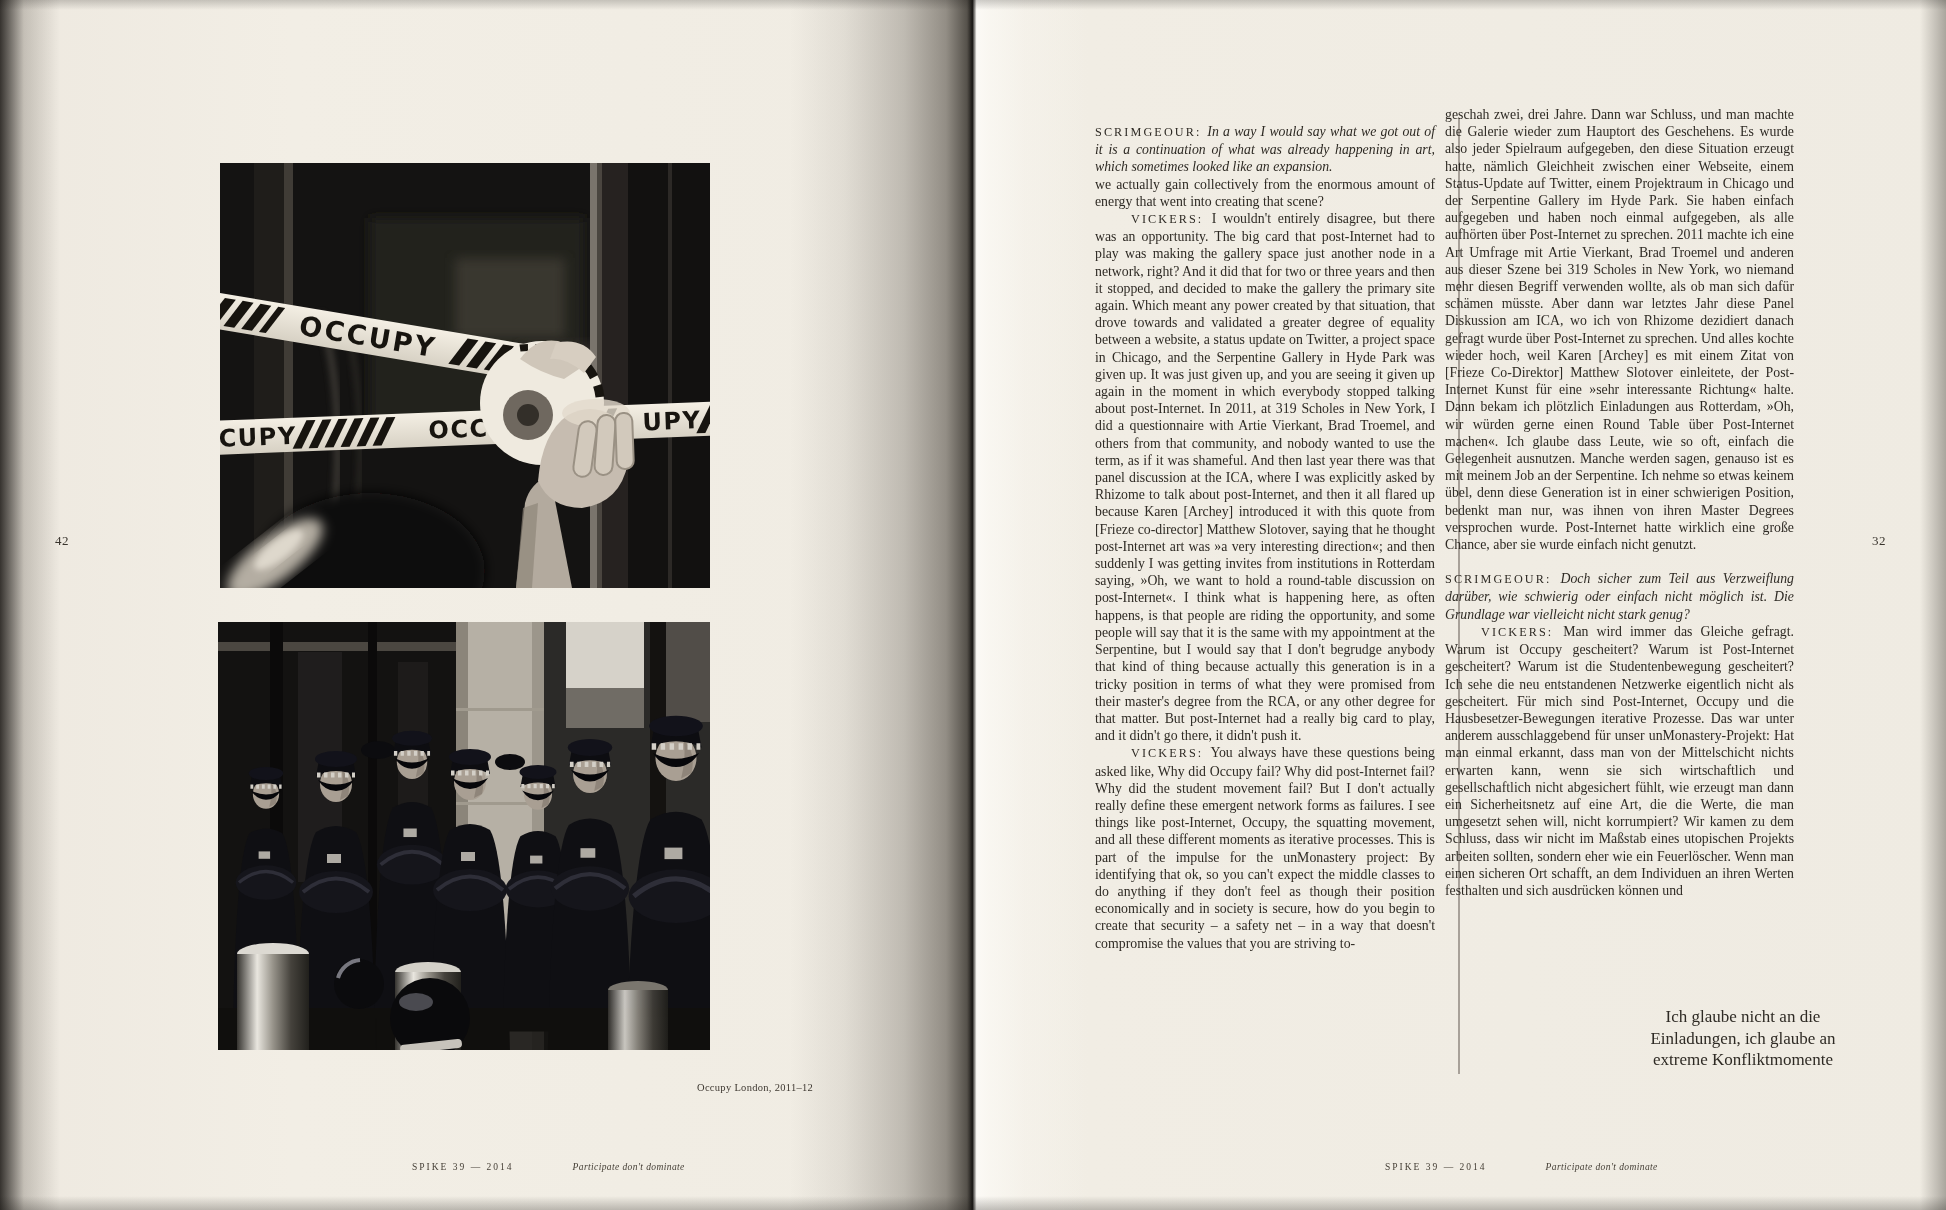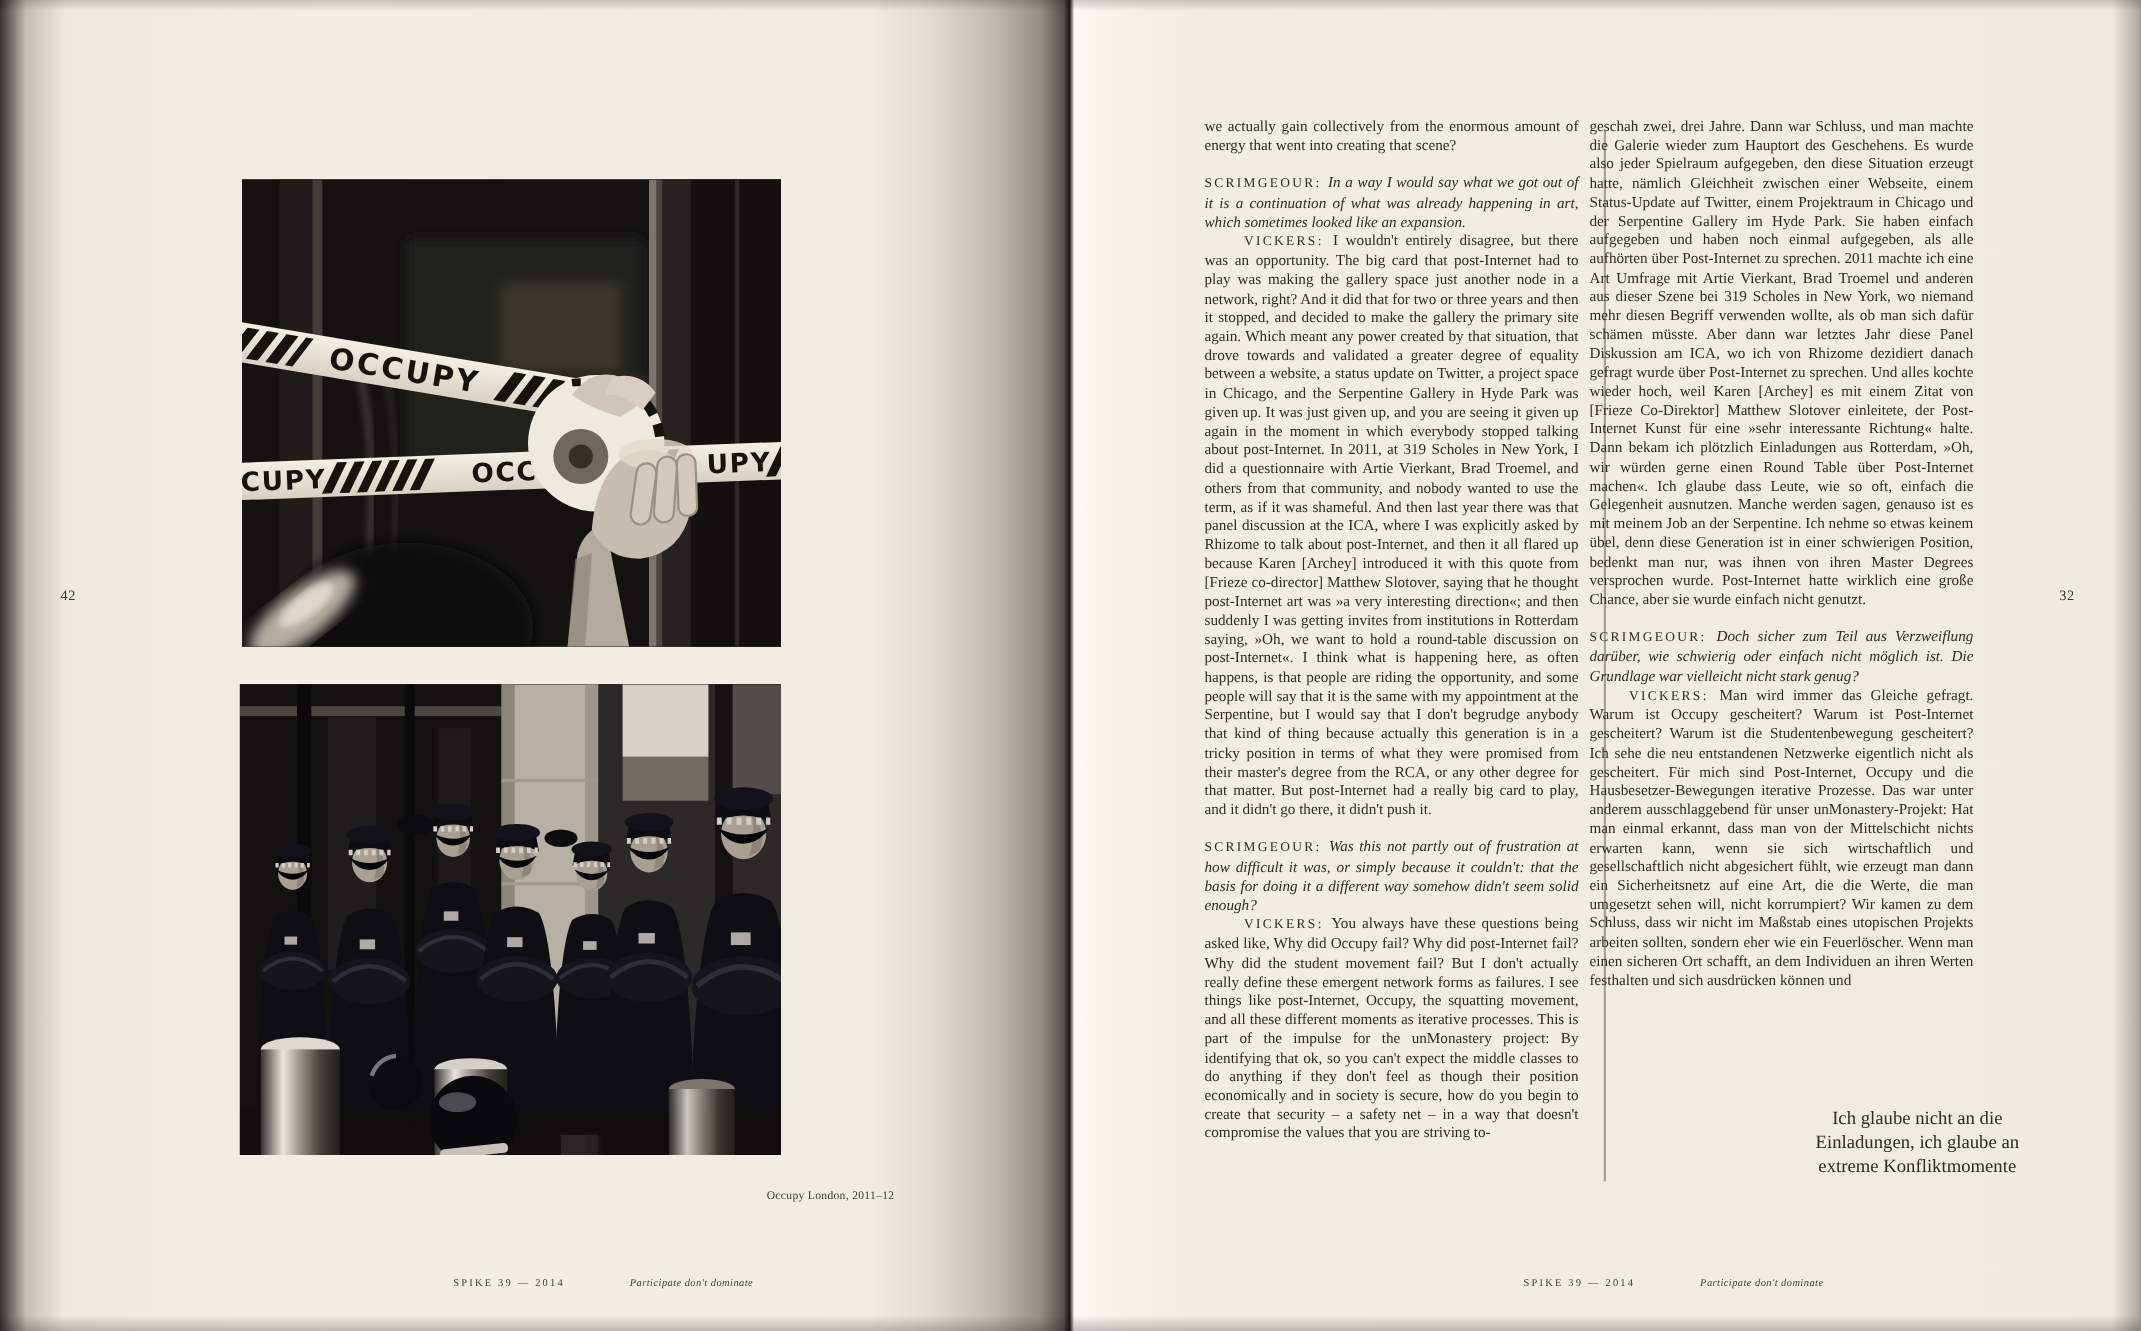--- a/index.html
+++ b/index.html
@@ -257,24 +257,23 @@
     </svg>
   </div>
 
   <div class="pageno" id="pageno-left">42</div>
   <div id="caption">Occupy London, 2011–12</div>
   <div class="footer" id="footer-left">
     <span class="mag">SPIKE 39 — 2014</span><span class="tag">Participate don't dominate</span>
   </div>
 
   <div class="col" id="col-english">
+      <p class="para gap"><span class="spk">SCRIMGEOUR: </span><span class="qit">In a way I would say what we got out of it is a continuation of what was already happening in art, which sometimes looked like an expansion.</span></p>
       <p class="para"><span>we actually gain collectively from the enormous amount of energy that went into creating that scene?</span></p>
-      <p class="para gap"><span class="spk">SCRIMGEOUR: </span><span class="qit">In a way I would say what we got out of it is a continuation of what was already happening in art, which sometimes looked like an expansion.</span></p>
       <p class="para ind"><span class="spk">VICKERS: </span><span>I wouldn't entirely disagree, but there was an opportunity. The big card that post-Internet had to play was making the gallery space just another node in a network, right? And it did that for two or three years and then it stopped, and decided to make the gallery the primary site again. Which meant any power created by that situation, that drove towards and validated a greater degree of equality between a website, a status update on Twitter, a project space in Chicago, and the Serpentine Gallery in Hyde Park was given up. It was just given up, and you are seeing it given up again in the moment in which everybody stopped talking about post-Internet. In 2011, at 319 Scholes in New York, I did a questionnaire with Artie Vierkant, Brad Troemel, and others from that community, and nobody wanted to use the term, as if it was shameful. And then last year there was that panel discussion at the ICA, where I was explicitly asked by Rhizome to talk about post-Internet, and then it all flared up because Karen [Archey] introduced it with this quote from [Frieze co-director] Matthew Slotover, saying that he thought post-Internet art was »a very interesting direction«; and then suddenly I was getting invites from institutions in Rotterdam saying, »Oh, we want to hold a round-table discussion on post-Internet«. I think what is happening here, as often happens, is that people are riding the opportunity, and some people will say that it is the same with my appointment at the Serpentine, but I would say that I don't begrudge anybody that kind of thing because actually this generation is in a tricky position in terms of what they were promised from their master's degree from the RCA, or any other degree for that matter. But post-Internet had a really big card to play, and it didn't go there, it didn't push it.</span></p>
-      <p class="para gap"><span class="spk">SCRIMGEOUR: </span><span class="qit">Was this not partly out of frustration at how difficult it was, or simply because it couldn't: that the basis for doing it a different way somehow didn't seem solid enough?</span></p>
       <p class="para ind"><span class="spk">VICKERS: </span><span>You always have these questions being asked like, Why did Occupy fail? Why did post-Internet fail? Why did the student movement fail? But I don't actually really define these emergent network forms as failures. I see things like post-Internet, Occupy, the squatting movement, and all these different moments as iterative processes. This is part of the impulse for the unMonastery project: By identifying that ok, so you can't expect the middle classes to do anything if they don't feel as though their position economically and in society is secure, how do you begin to create that security – a safety net – in a way that doesn't compromise the values that you are striving to-</span></p>
     </div>
   <div id="column-divider"></div>
   <div class="col" id="col-german">
       <p class="para"><span>geschah zwei, drei Jahre. Dann war Schluss, und man machte die Galerie wieder zum Hauptort des Geschehens. Es wurde also jeder Spielraum aufgegeben, den diese Situation erzeugt hatte, nämlich Gleichheit zwischen einer Webseite, einem Status-Update auf Twitter, einem Projektraum in Chicago und der Serpentine Gallery im Hyde Park. Sie haben einfach aufgegeben und haben noch einmal aufgegeben, als alle aufhörten über Post-Internet zu sprechen. 2011 machte ich eine Art Umfrage mit Artie Vierkant, Brad Troemel und anderen aus dieser Szene bei 319 Scholes in New York, wo niemand mehr diesen Begriff verwenden wollte, als ob man sich dafür schämen müsste. Aber dann war letztes Jahr diese Panel Diskussion am ICA, wo ich von Rhizome dezidiert danach gefragt wurde über Post-Internet zu sprechen. Und alles kochte wieder hoch, weil Karen [Archey] es mit einem Zitat von [Frieze Co-Direktor] Matthew Slotover einleitete, der Post-Internet Kunst für eine »sehr interessante Richtung« halte. Dann bekam ich plötzlich Einladungen aus Rotterdam, »Oh, wir würden gerne einen Round Table über Post-Internet machen«. Ich glaube dass Leute, wie so oft, einfach die Gelegenheit ausnutzen. Manche werden sagen, genauso ist es mit meinem Job an der Serpentine. Ich nehme so etwas keinem übel, denn diese Generation ist in einer schwierigen Position, bedenkt man nur, was ihnen von ihren Master Degrees versprochen wurde. Post-Internet hatte wirklich eine große Chance, aber sie wurde einfach nicht genutzt.</span></p>
       <p class="para gap"><span class="spk">SCRIMGEOUR: </span><span class="qit">Doch sicher zum Teil aus Verzweiflung darüber, wie schwierig oder einfach nicht möglich ist. Die Grundlage war vielleicht nicht stark genug?</span></p>
       <p class="para ind"><span class="spk">VICKERS: </span><span>Man wird immer das Gleiche gefragt. Warum ist Occupy gescheitert? Warum ist Post-Internet gescheitert? Warum ist die Studentenbewegung gescheitert? Ich sehe die neu entstandenen Netzwerke eigentlich nicht als gescheitert. Für mich sind Post-Internet, Occupy und die Hausbesetzer-Bewegungen iterative Prozesse. Das war unter anderem ausschlaggebend für unser unMonastery-Projekt: Hat man einmal erkannt, dass man von der Mittelschicht nichts erwarten kann, wenn sie sich wirtschaftlich und gesellschaftlich nicht abgesichert fühlt, wie erzeugt man dann ein Sicherheitsnetz auf eine Art, die die Werte, die man umgesetzt sehen will, nicht korrumpiert? Wir kamen zu dem Schluss, dass wir nicht im Maßstab eines utopischen Projekts arbeiten sollten, sondern eher wie ein Feuerlöscher. Wenn man einen sicheren Ort schafft, an dem Individuen an ihren Werten festhalten und sich ausdrücken können und</span></p>
     </div>
   <div id="pull-quote">Ich glaube nicht an die
 Einladungen, ich glaube an

